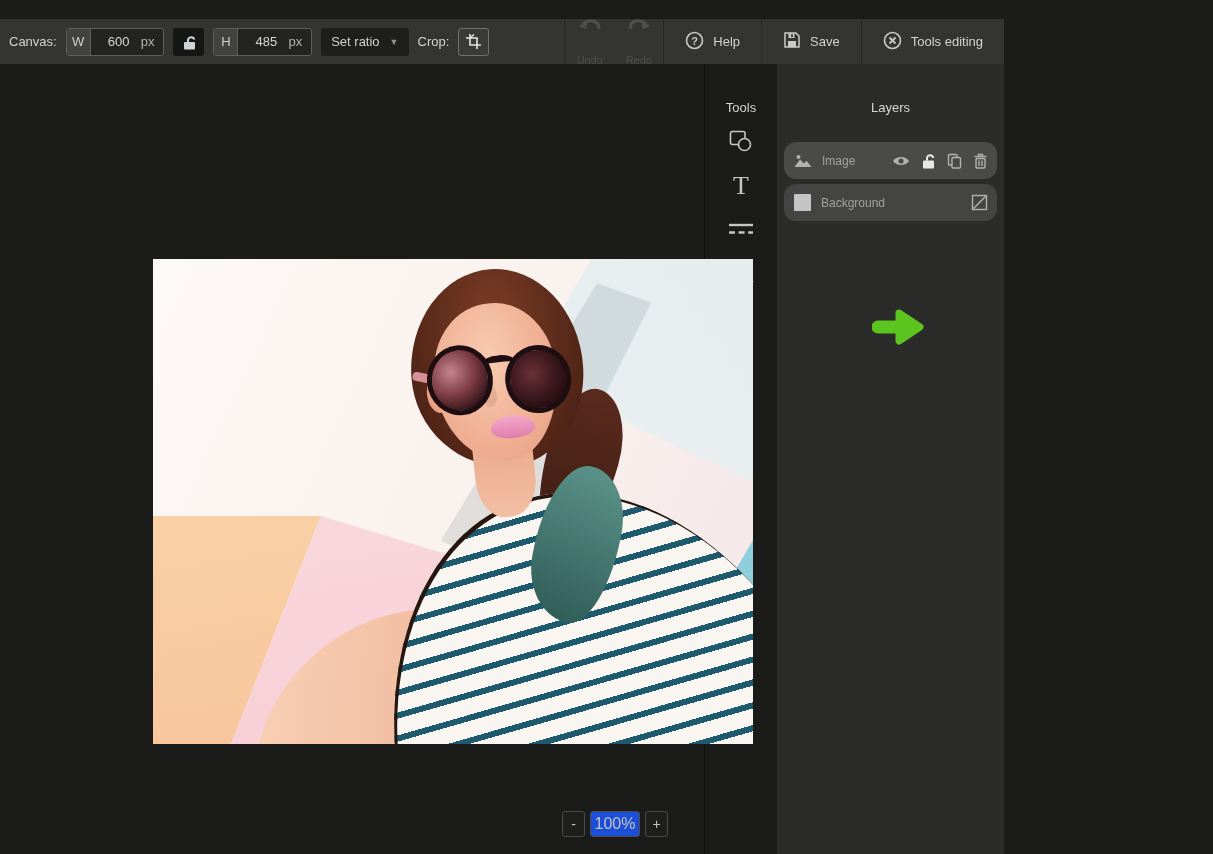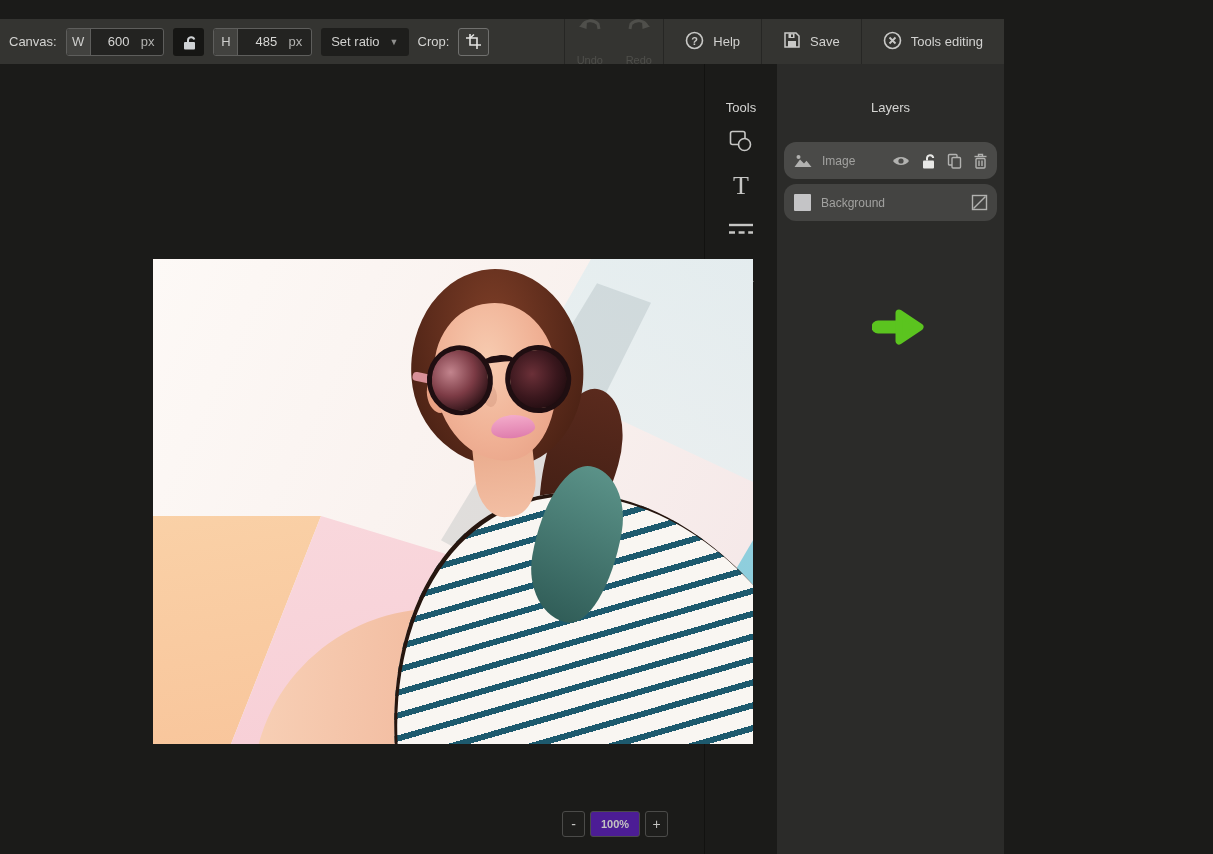--- a/index.html
+++ b/index.html
@@ -91,22 +91,22 @@
               border-radius:4px; transform:rotate(18deg); }
   .ph-lips { left:338px; top:156px; width:44px; height:23px; transform:rotate(-5deg);
               background:linear-gradient(#f3abca 0%,#df7dad 100%);
               border-radius:48% 52% 55% 45%/60% 60% 40% 40%; }
 
   
   .zoomctl { position:absolute; right:36px; bottom:36px; display:flex; align-items:center; gap:5px; }
   .zbtn { width:23px; height:26px; background:#1e1e1c; border:1px solid #4b4b49; border-radius:3px;
           color:#c4c4c2; font-size:14px; display:flex; align-items:center; justify-content:center;
           cursor:pointer; font-family:"Liberation Sans",sans-serif; }
-  .zlevel { width:50px; height:26px; background:#4c1d95; border:1px solid #4b4b49; border-radius:3px;
-          color:#c4c4c2; font-size:11px; display:flex; align-items:center; justify-content:center;font-weight:bold; }
+  .zlevel { width:50px; height:26px; background:#1d4ed8; border:1px solid #4b4b49; border-radius:3px;
+          color:#c4c4c2; font-size:16px; display:flex; align-items:center; justify-content:center; }
 
   
   .tools-col { width:73px; background:#1b1b19; border-left:1px solid #121210;
                display:flex; flex-direction:column; align-items:center; flex:0 0 73px; }
   .panel-title { color:#d5d5d3; font-size:13px; margin-top:36px; }
   .tool { width:34px; height:32px; margin-top:12px; display:flex; align-items:center;
           justify-content:center; cursor:pointer; }
   .tool:first-of-type { margin-top:22px; }
 
   

